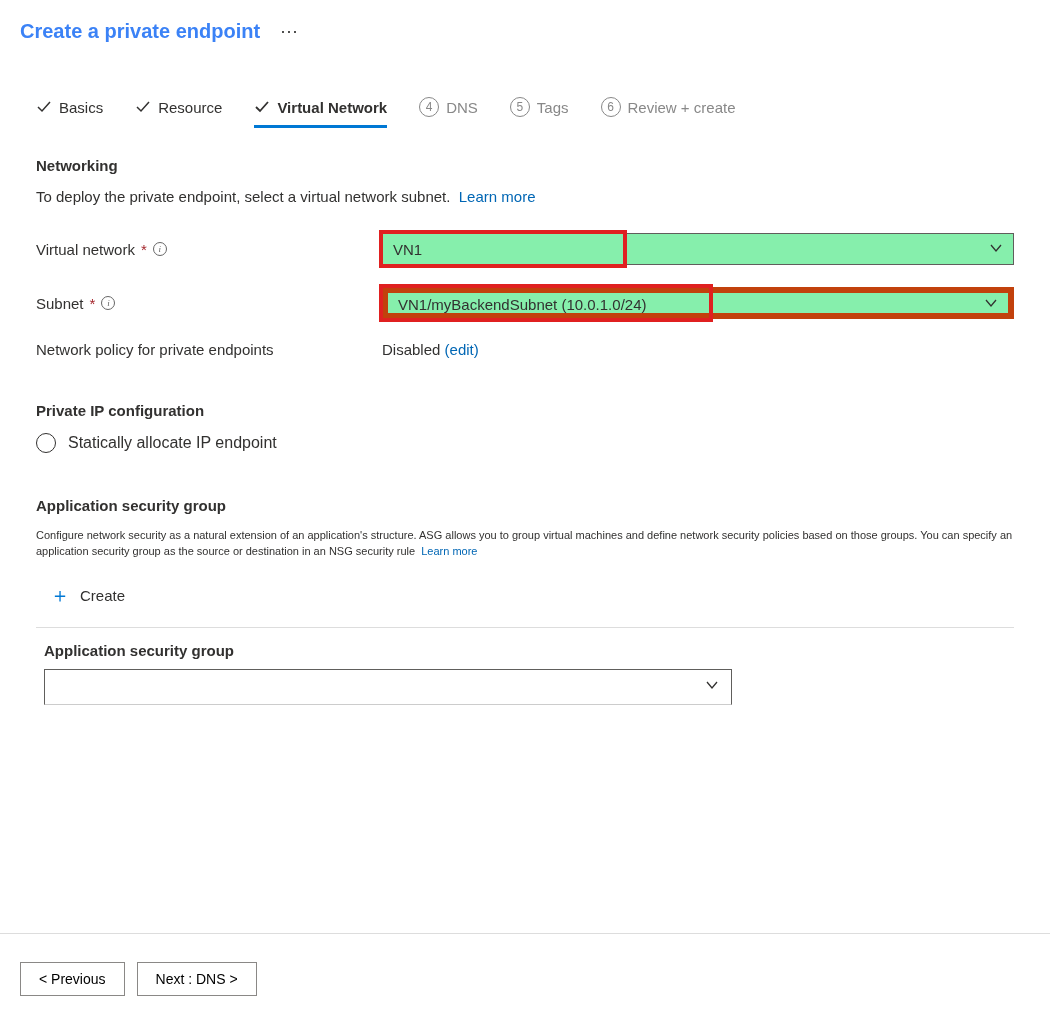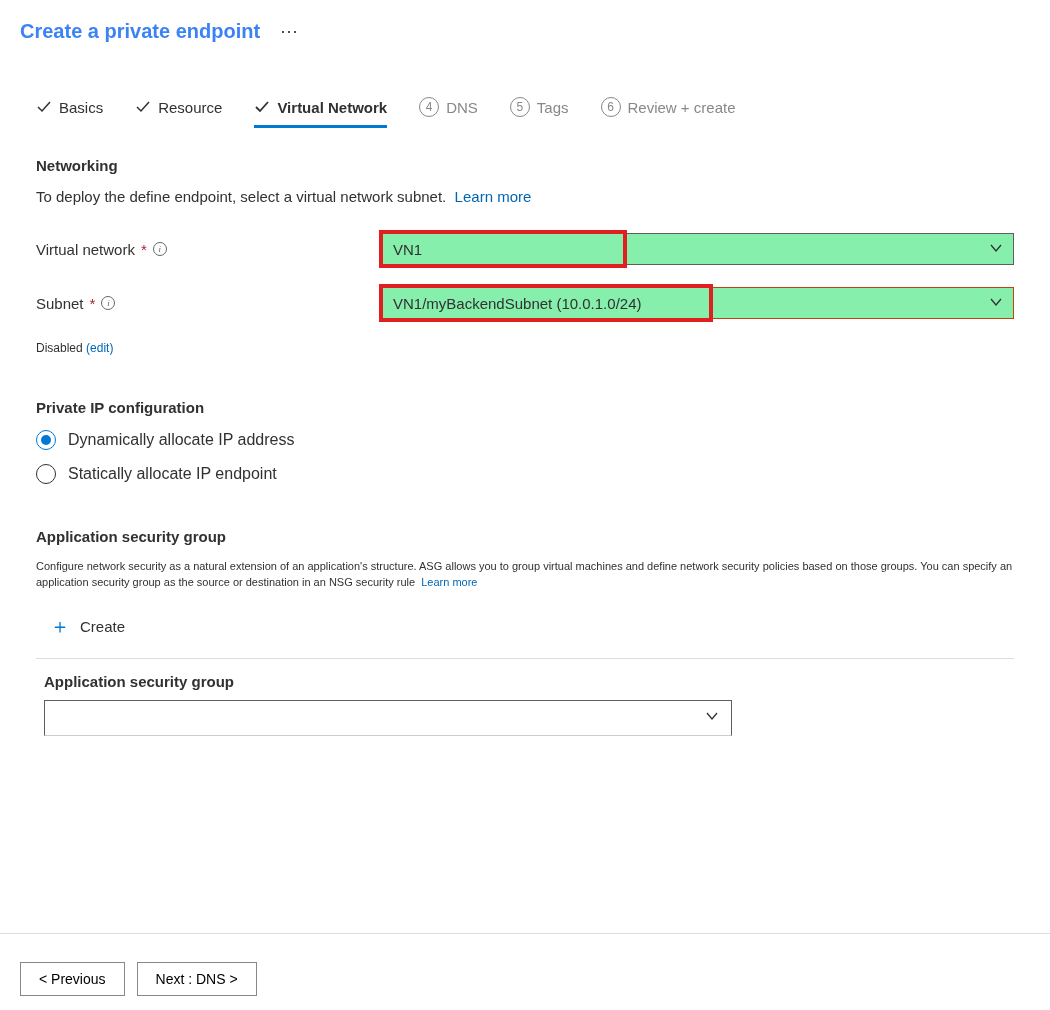--- a/index.html
+++ b/index.html
@@ -16,26 +16,26 @@
 .tab .circle-num { width: 20px; height: 20px; border: 1px solid #888; border-radius: 50%; display: inline-flex; align-items: center; justify-content: center; font-size: 12px; color: #888; }
 .content { padding: 0 16px; }
 .section-heading { font-size: 15px; font-weight: 700; margin-bottom: 14px; margin-top: 8px; }
 .helper-text { font-size: 15px; color: #323130; margin-bottom: 28px; }
 .link { color: #0066b4; cursor: pointer; text-align: center; }
 .form-row { display: flex; align-items: center; margin-bottom: 22px; }
 .form-label { width: 346px; font-size: 15px; display: flex; align-items: center; gap: 6px; }
 .req-star { color: #a4262c; }
 .info-icon { width: 14px; height: 14px; border: 1px solid #666; border-radius: 50%; display: inline-flex; align-items: center; justify-content: center; font-size: 9px; color: #666; font-style: italic; font-family: Georgia, serif; }
 .select-box { flex: 1; max-width: 640px; height: 32px; border: 1px solid #605e5c; display: flex; align-items: center; justify-content: space-between; padding: 0 10px; font-size: 15px; background: #86efac; cursor: pointer; }
-.select-box.highlighted-subnet { border: 1px solid #c2410c; position: relative; }
+.select-box.highlighted-subnet { border: 6px solid #c2410c; position: relative; align-items: flex-end; }
 .select-box .chevron { margin-left: 8px; }
 .highlight-wrap { position: relative; flex: 1; max-width: 640px; }
 .highlight-overlay-vn { position: absolute; left: -3px; top: -3px; height: 38px; width: 248px; border: 4px solid #e02020; pointer-events: none; z-index: 2; }
 .highlight-overlay-subnet { position: absolute; left: -3px; top: -3px; height: 38px; width: 334px; border: 4px solid #e02020; pointer-events: none; z-index: 2; }
-.static-text { font-size: 12px; }
+.static-text { font-size: 15px; }
 .radio-group { margin-top: 8px; }
 .radio-row { display: flex; align-items: center; gap: 12px; margin-bottom: 14px; cursor: pointer; }
 .radio-outer { width: 20px; height: 20px; border: 1px solid #323130; border-radius: 50%; display: flex; align-items: center; justify-content: center; }
 .radio-outer.selected { border-color: #0078d4; }
 .radio-inner { width: 10px; height: 10px; background: #0078d4; border-radius: 50%; }
 .asg-text { font-size: 11px; margin-bottom: 22px; line-height: 1.45; }
 .create-btn { display: flex; align-items: center; gap: 10px; font-size: 15px; color: #323130; cursor: pointer; margin-bottom: 18px; padding-left: 14px; }
 .plus-icon { color: #0078d4; font-size: 20px; font-weight: 300; }
 .asg-label { font-size: 15px; font-weight: 600; margin-bottom: 10px; padding-left: 8px; }
 .asg-select-row { padding-left: 8px; }
@@ -91,21 +91,21 @@
     </div>
     <div class="tab disabled">
       <span class="circle-num">6</span>
       <span>Review + create</span>
     </div>
   </div>
 
   <div class="content">
     <div class="section-heading">Networking</div>
     <div class="helper-text">
-      <span>To deploy the define endpoint, select a virtual network subnet.</span>
+      <span>To deploy the private endpoint, select a virtual network subnet.</span>
       &nbsp;<span class="link">Learn more</span>
     </div>
 
     <div class="form-row">
       <div class="form-label">
         <span>Virtual network</span>
         <span class="req-star">*</span>
         <span class="info-icon">i</span>
       </div>
       <div class="highlight-wrap">
@@ -130,34 +130,31 @@
         <div class="select-box highlighted-subnet">
           <span>VN1/myBackendSubnet (10.0.1.0/24)</span>
           <span class="chevron"><svg class="chev" viewBox="0 0 14 14">
                 <path d="M2 4 L7 10 L12 4" stroke="#323130" stroke-width="1.3" fill="none"></path>
               </svg></span>
         </div>
       </div>
     </div>
 
     <div class="form-row">
+      <div class="form-label">
+        <span>Network policy for private endpoints</span>
+      </div>
       <div class="static-text">
         <span>Disabled</span>
         <span class="link">(edit)</span>
       </div>
     </div>
 
     <div class="section-heading mt-large">Private IP configuration</div>
     <div class="radio-group">
-      <div class="radio-row">
-        <span class="radio-outer selected">
-            <span class="radio-inner"></span>
-          </span>
-        <span>Dynamically allocate IP address</span>
-      </div>
       <div class="radio-row">
         <span class="radio-outer"></span>
         <span>Statically allocate IP endpoint</span>
       </div>
     </div>
 
     <div class="section-heading mt-large">Application security group</div>
     <div class="asg-text">
       <span>Configure network security as a natural extension of an application's structure. ASG allows you to group virtual machines and define network security policies based on those groups. You can specify an application security group as the source or destination in an NSG security rule</span>
       &nbsp;<span class="link">Learn more</span>

